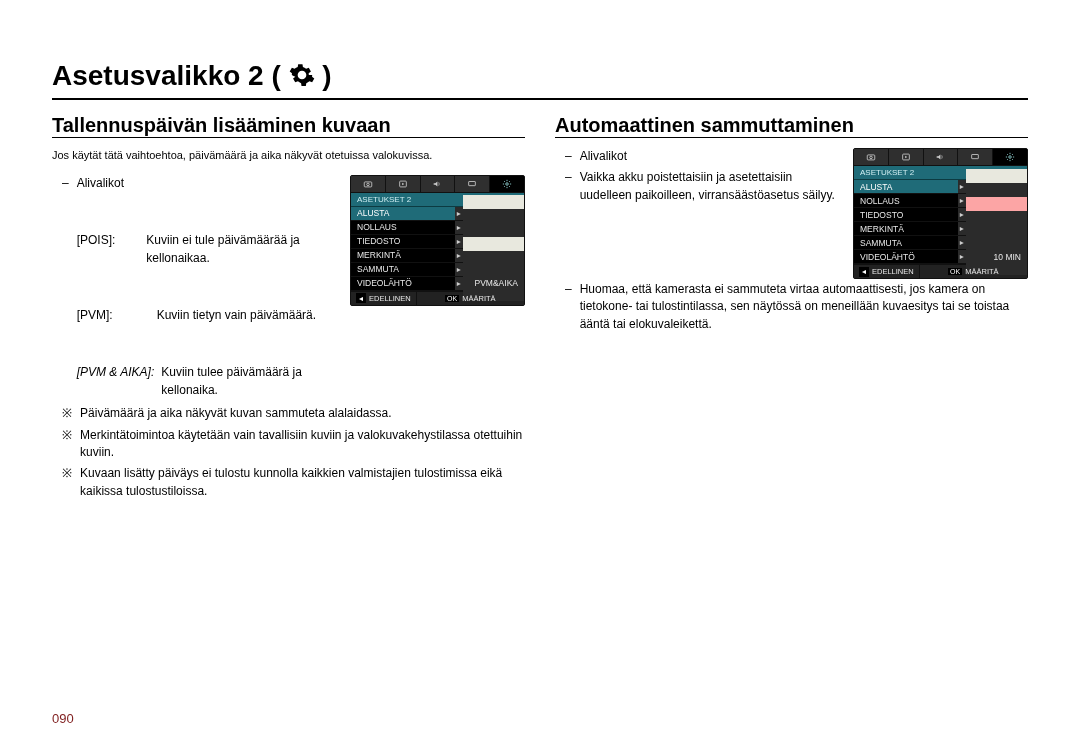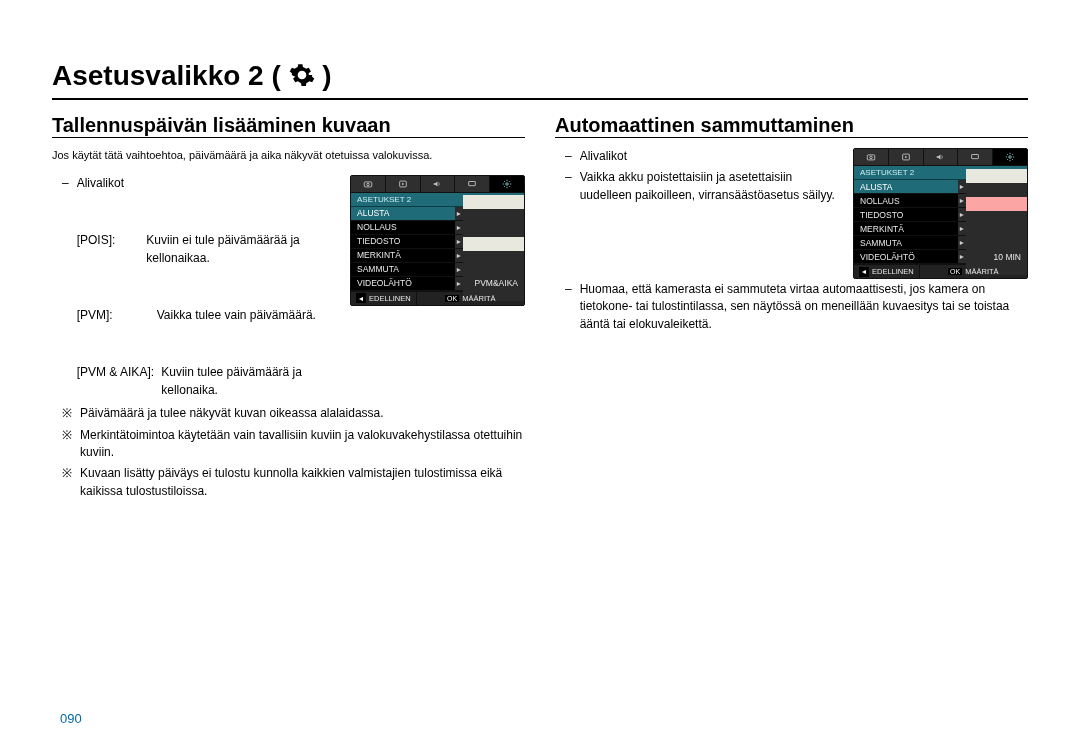--- a/index.html
+++ b/index.html
@@ -11,25 +11,25 @@
   .col { flex: 1; }
   .subhead { font-size: 20px; font-weight: bold; border-bottom: 1.5px solid #000; margin-bottom: 10px; }
   .intro { font-size: 11px; line-height: 1.35; margin-bottom: 12px; }
   .content-row { display: flex; gap: 12px; align-items: flex-start; }
   .text-block { flex: 1; font-size: 12px; line-height: 1.45; }
   .dash-item { display: flex; gap: 8px; margin-bottom: 2px; }
   .dash-item .dash { flex-shrink: 0; margin-left: 10px; }
   .dash-item .body { flex: 1; }
   .opt-row { display: flex; margin-top: 40px; }
   .opt-label { width: 80px; }
-  .opt-label2 { width: 96px; }
+  .opt-label2 { width: 96px; font-style: italic; }
   .x-item { display: flex; gap: 8px; margin-top: 4px; font-size: 12px; line-height: 1.45; }
   .x-item .x { flex-shrink: 0; margin-left: 10px; font-family: 'Arial'; }
   .x-item .body { flex: 1; }
-  .foot { position: absolute; bottom: 28px; left: 60px; font-size: 13px; color: #0369a1; }
+  .foot { position: absolute; bottom: 28px; left: 52px; font-size: 13px; color: #7f1d1d; }
 
   
   .gear-svg { width: 26px; height: 26px; }
 
   
   .lcd { width: 175px; background:#2b2b2b; border:1px solid #111; border-radius:2px; font-family: Arial, sans-serif; color:#e8e8e8; font-size:8.5px; }
   .lcd .tabs { display:flex; background:#2f2f2f; border-bottom:1px solid #111; }
   .lcd .tab { flex:1; height:16px; display:flex; align-items:center; justify-content:center; border-right:1px solid #111; }
   .lcd .tab:last-child { border-right:none; }
   .lcd .tab.active { background:#000; }
@@ -73,21 +73,21 @@
           <div class="dash-item">
             <div class="dash">–</div>
             <div class="body">
               <div>Alivalikot</div>
               <div class="opt-row">
                 <div class="opt-label">[POIS]:</div>
                 <div>Kuviin ei tule päivämäärää ja kellonaikaa.</div>
               </div>
               <div class="opt-row">
                 <div class="opt-label">[PVM]:</div>
-                <div>Vaikka tulee vain päivämäärä.</div>
+                <div>Kuviin tietyn vain päivämäärä.</div>
               </div>
               <div class="opt-row">
                 <div class="opt-label2">[PVM &amp; AIKA]:</div>
                 <div>Kuviin tulee päivämäärä ja kellonaika.</div>
               </div>
             </div>
           </div>
         </div>
 
         <div class="lcd">
@@ -163,21 +163,21 @@
             <div class="fcell">
                 <span class="ok">OK</span>
                 <span>MÄÄRITÄ</span>
               </div>
           </div>
         </div>
       </div>
 
       <div class="x-item">
           <div class="x">※</div>
-          <div class="body">Päivämäärä ja tulee näkyvät kuvan oikeassa alalaidassa.</div>
+          <div class="body">Päivämäärä ja aika näkyvät kuvan sammuteta alalaidassa.</div>
         </div>
       <div class="x-item">
           <div class="x">※</div>
           <div class="body">Merkintätoimintoa käytetään vain tavallisiin kuviin ja valokuvakehystilassa otettuihin kuviin.</div>
         </div>
       <div class="x-item">
           <div class="x">※</div>
           <div class="body">Kuvaan lisätty päiväys ei tulostu kunnolla kaikkien valmistajien tulostimissa eikä kaikissa tulostustiloissa.</div>
         </div>
     </div>

